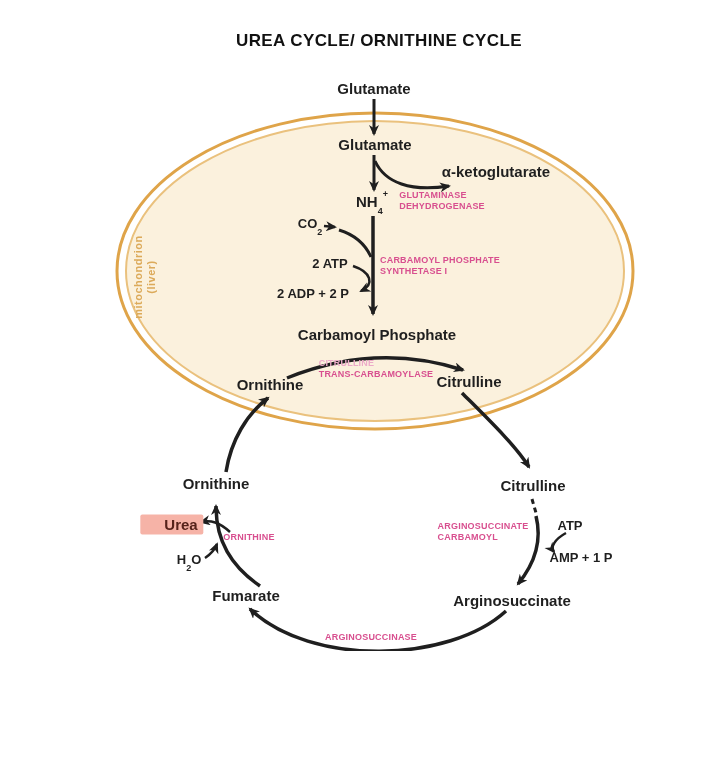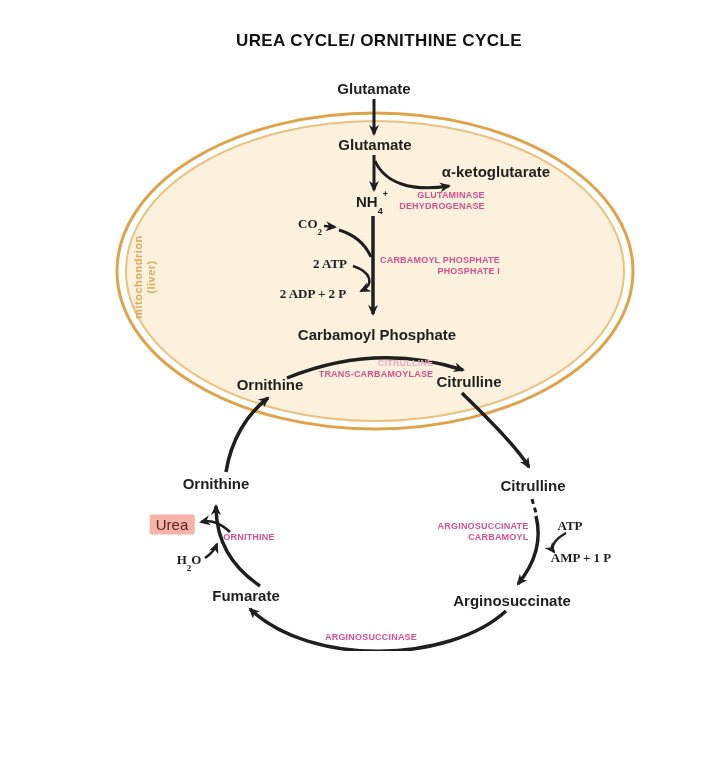--- a/index.html
+++ b/index.html
@@ -8,28 +8,28 @@
     font-family:"Liberation Sans","DejaVu Sans",sans-serif;
     margin-left:19px;
   }
   svg.layer{position:absolute;left:0;top:0;}
   .lbl{
     position:absolute;transform:translate(-50%,-50%);
     font-weight:bold;color:#1f1f1f;white-space:nowrap;line-height:1.05;
   }
   .title{font-size:17px;letter-spacing:.4px;color:#111;}
   .node{font-size:15px;}
-  .mol{font-size:13px;font-family:Liberation Serif, serif;}
-  .enz{font-size:9px;color:#d84f8f;text-align:right;letter-spacing:.2px;line-height:11px;}
+  .mol{font-size:13px;}
+  .enz{font-size:9px;color:#d84f8f;text-align:left;letter-spacing:.2px;line-height:11px;}
   .enz .light{color:#ecaac8;}
   sub.s{font-size:9px;position:relative;top:3px;font-weight:bold;}
   sup.s{font-size:9px;position:relative;top:-4px;font-weight:bold;}
   .urea-box{
-    background:#f6b3a7;color:#56231b;font-size:15px;font-weight:normal;
-    padding:1px 6px 2px 6px;border-radius:2px;
+    background:#f6b3a7;color:#56231b;font-size:15px;font-weight:bold;
+    padding:1px 6px 2px 24px;border-radius:2px;
   }
   .mito{
     position:absolute;left:126px;top:277px;
     transform:translate(-50%,-50%) rotate(-90deg);
     color:#dcaa5a;font-weight:bold;font-size:11px;text-align:center;
     letter-spacing:.5px;line-height:13px;white-space:nowrap;
   }
   .bottombar{
     position:absolute;left:0;top:714px;width:720px;height:59px;background:#0b0b0b;
   }
@@ -102,21 +102,21 @@
     <div>DEHYDROGENASE</div>
   </div>
 
   <div class="lbl mol" style="left:291px;top:226px"><span>CO</span><sub class="s">2</sub></div>
 
   <div class="lbl mol" style="left:311px;top:264px">2 ATP</div>
   <div class="lbl mol" style="left:294px;top:294px">2 ADP + 2 P</div>
 
   <div class="lbl enz" style="left:421px;top:266px">
     <div>CARBAMOYL PHOSPHATE</div>
-    <div>PHOSPHATE I</div>
+    <div>SYNTHETASE I</div>
   </div>
 
   <div class="lbl node" style="left:358px;top:335px">Carbamoyl Phosphate</div>
 
   <div class="lbl enz" style="left:357px;top:369px">
     <div class="light">CITRULLINE</div>
     <div>TRANS-CARBAMOYLASE</div>
   </div>
 
   <div class="lbl node" style="left:251px;top:385px">Ornithine</div>

